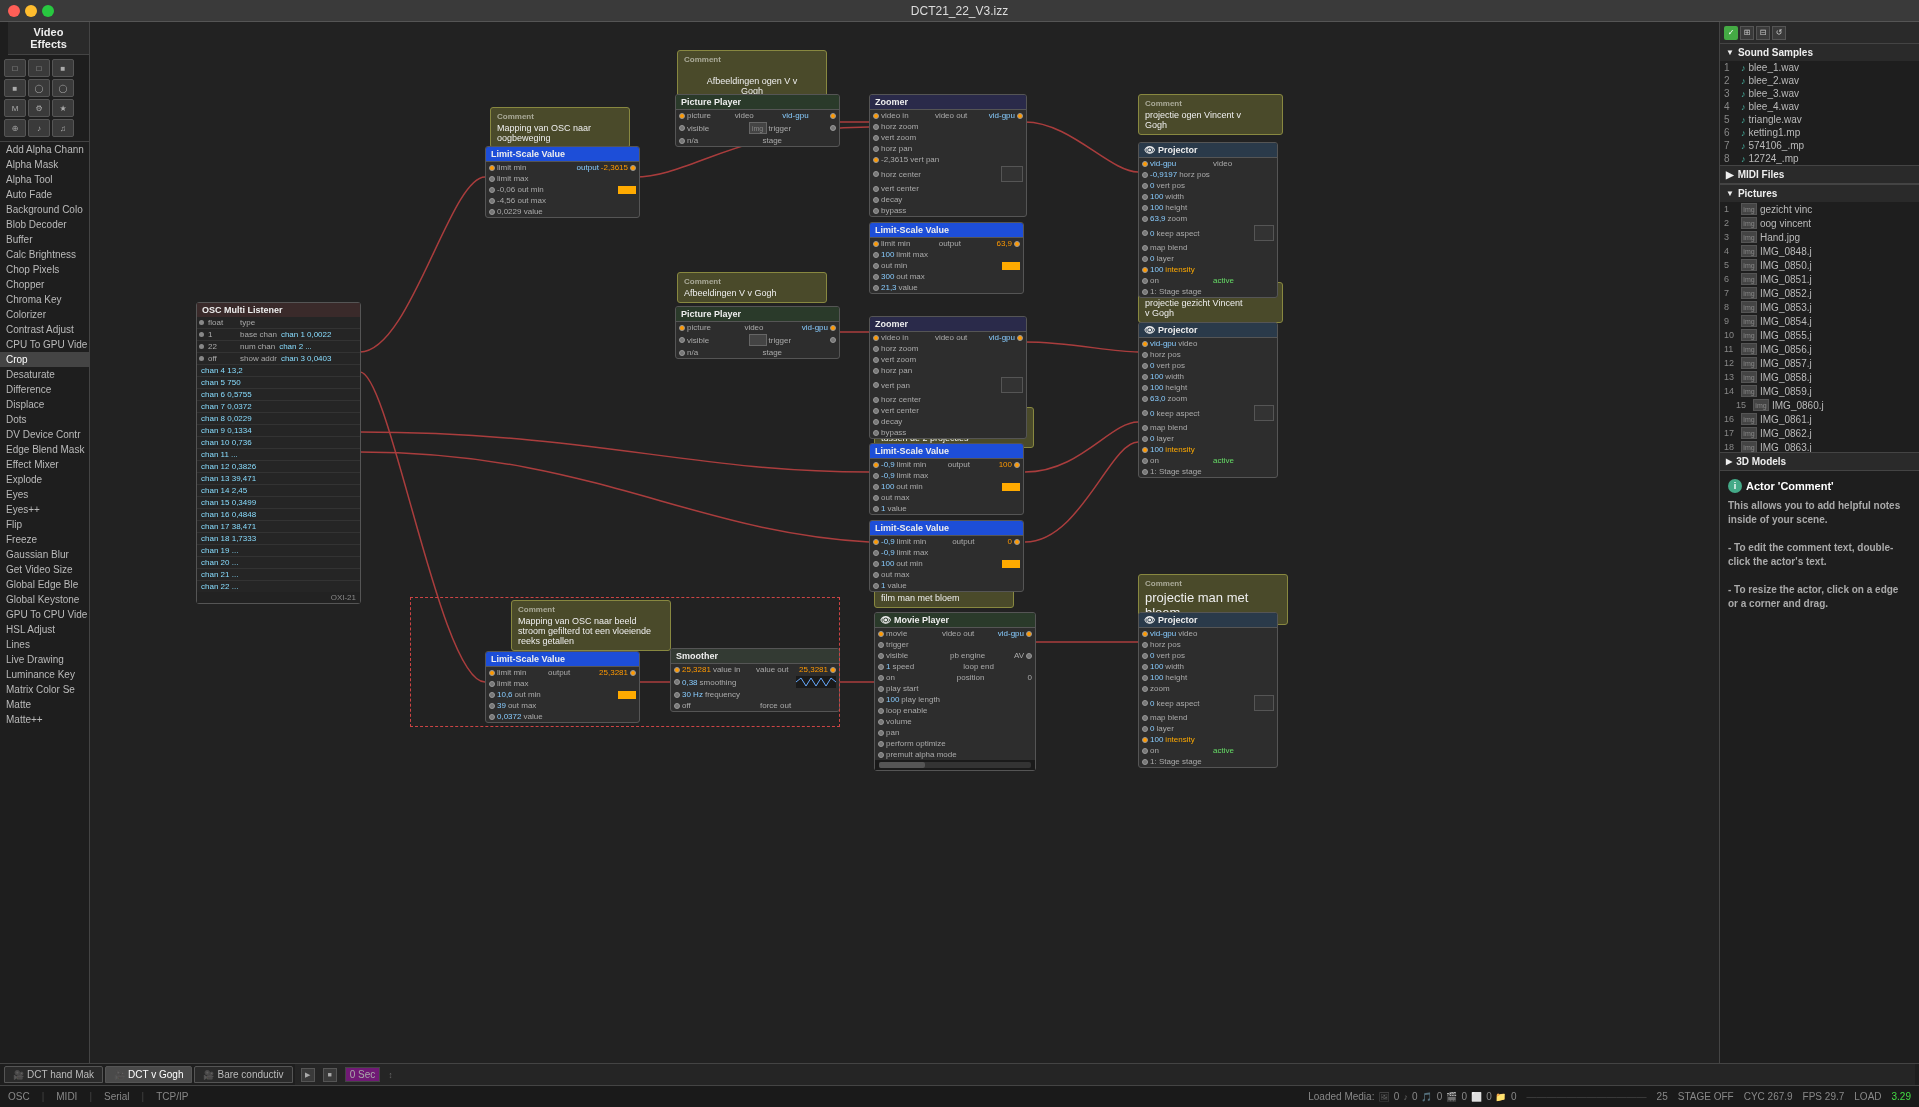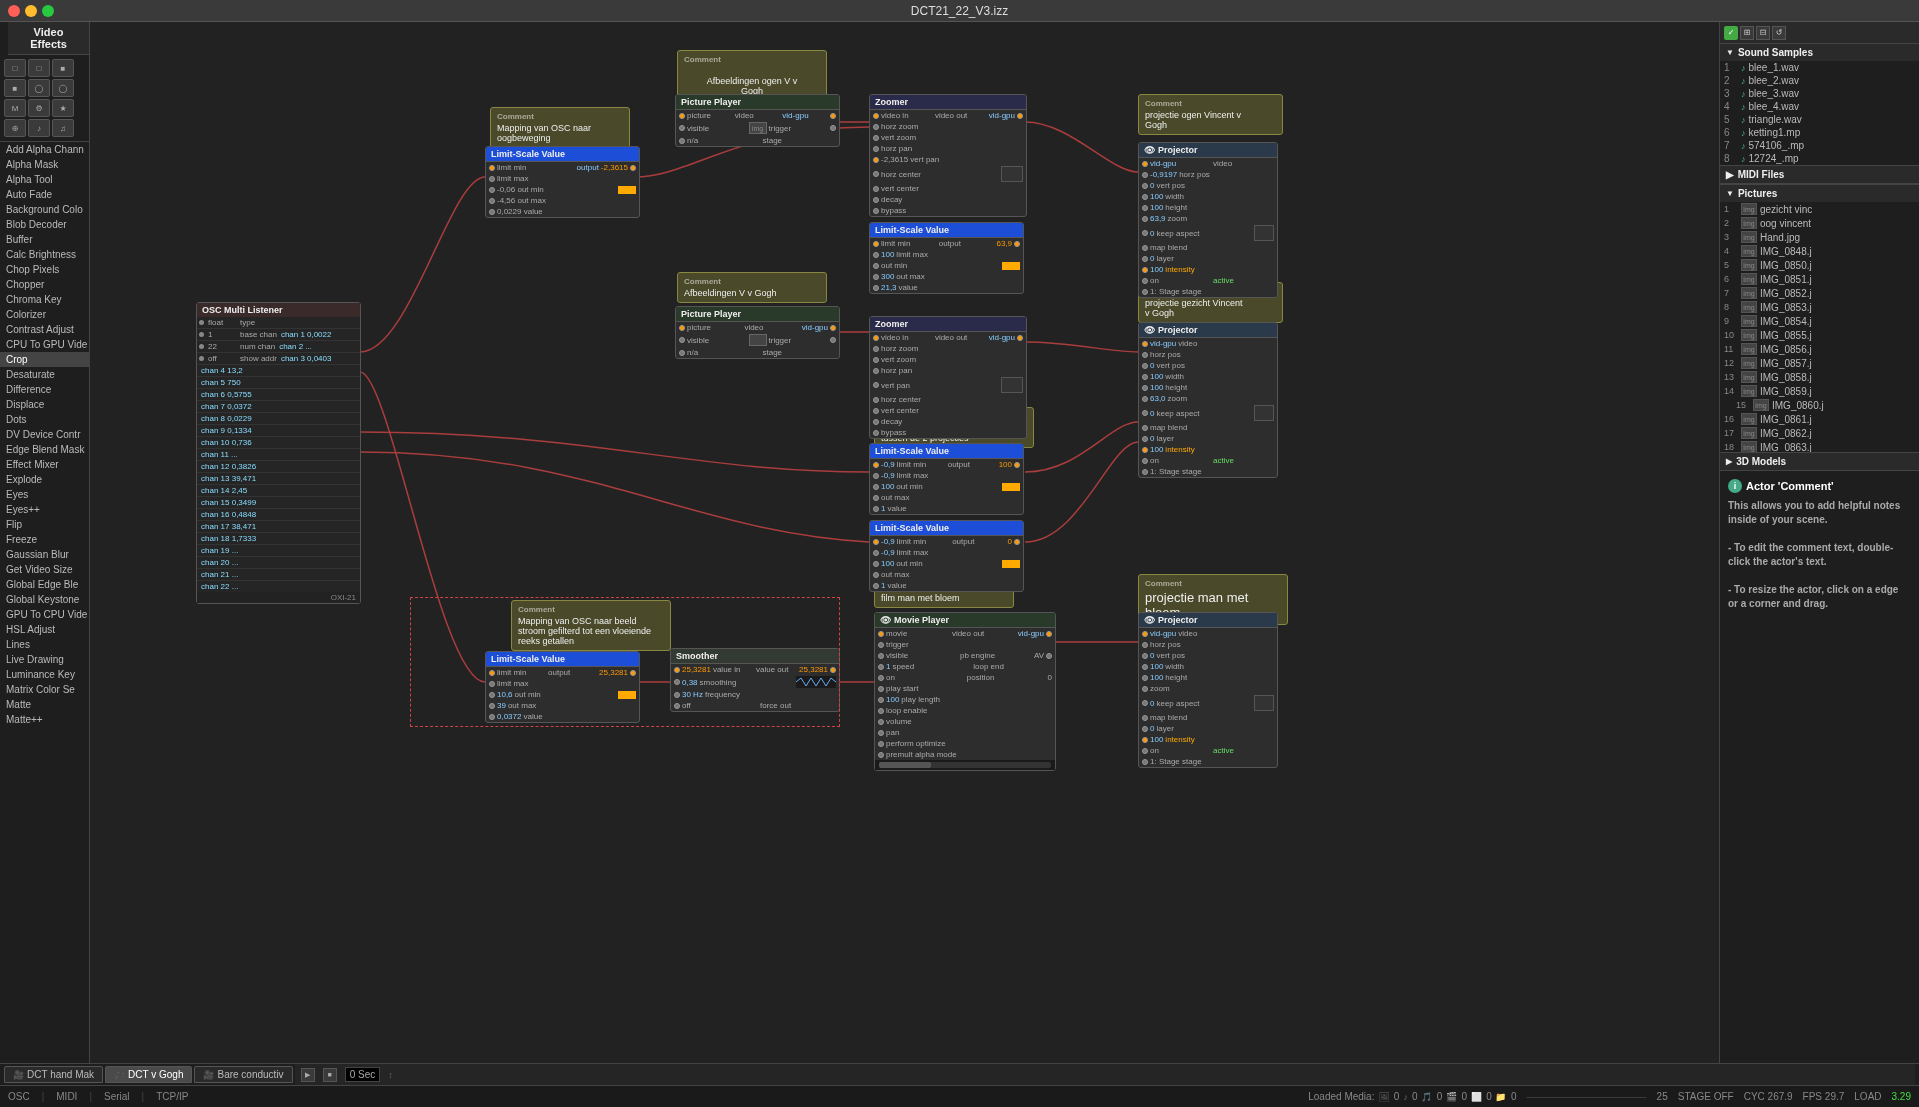--- a/index.html
+++ b/index.html
@@ -289,21 +289,21 @@
       display: flex;
       align-items: center;
       justify-content: center;
       font-size: 7px;
       cursor: pointer;
       color: #aaa;
     }
     .time-display {
       font-size: 10px;
       color: #aaa;
-      background: #000000;
+      background: #701a75;
       padding: 1px 4px;
       border: 1px solid #444;
     }
 
     
     .status-bar {
       height: 22px;
       background: #1a1a1a;
       border-top: 1px solid #444;
       display: flex;
@@ -1022,21 +1022,21 @@
           <span class="port-value">30 Hz</span>
           <span class="port-label">frequency</span>
         </div>
       <div class="node-row">
           <div class="port"></div>
           <span class="port-label">off</span>
           <span class="port-label">force out</span>
         </div>
     </div>
 
-    <div class="node" style="left:784px;top:590px;width:182px;">
+    <div class="node" style="left:784px;top:590px;width:162px;">
       <div class="node-header movie">
         <span style="font-size:9px;">👁</span> Movie Player
       </div>
       <div class="node-row">
         <div class="port connected"></div>
         <span class="port-label">movie</span>
         <span class="port-label" style="color:#aaa;">video out</span>
         <span style="color:#8cf;font-size:8px;">vid-gpu</span>
         <div class="port connected out"></div>
       </div>

